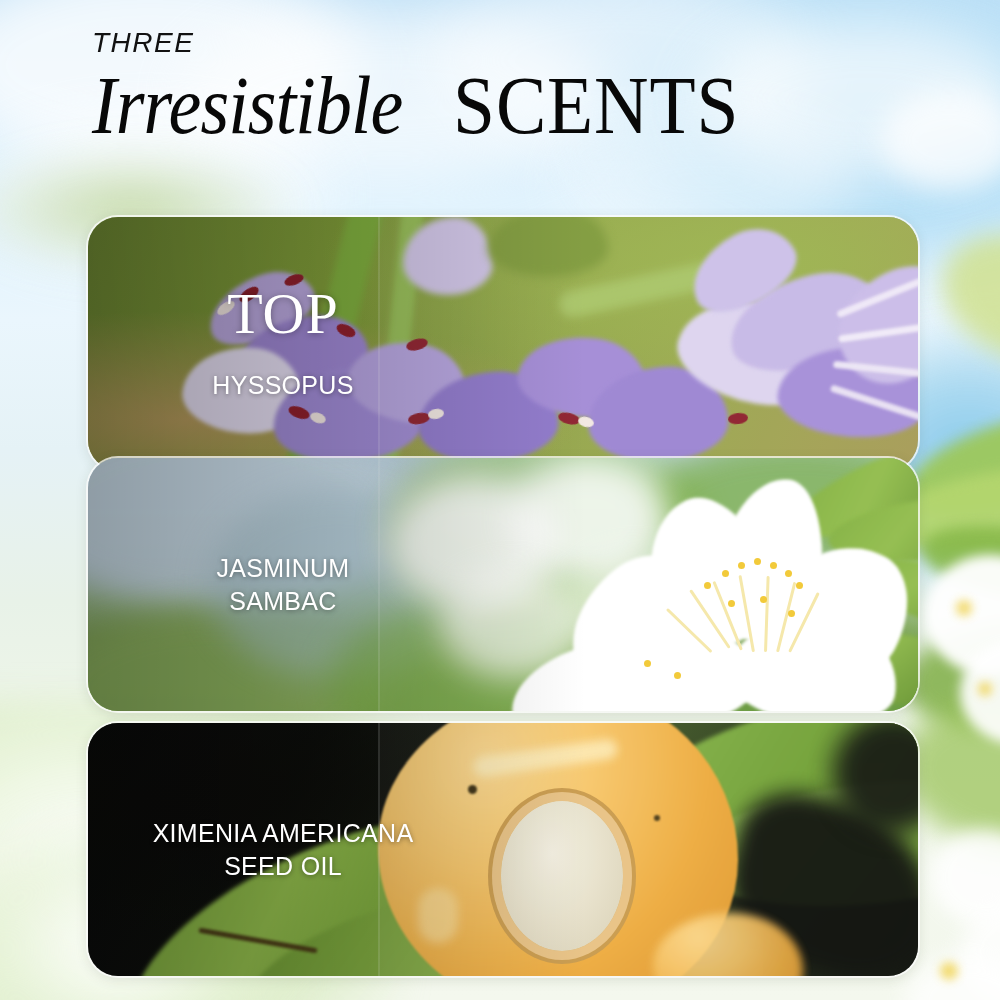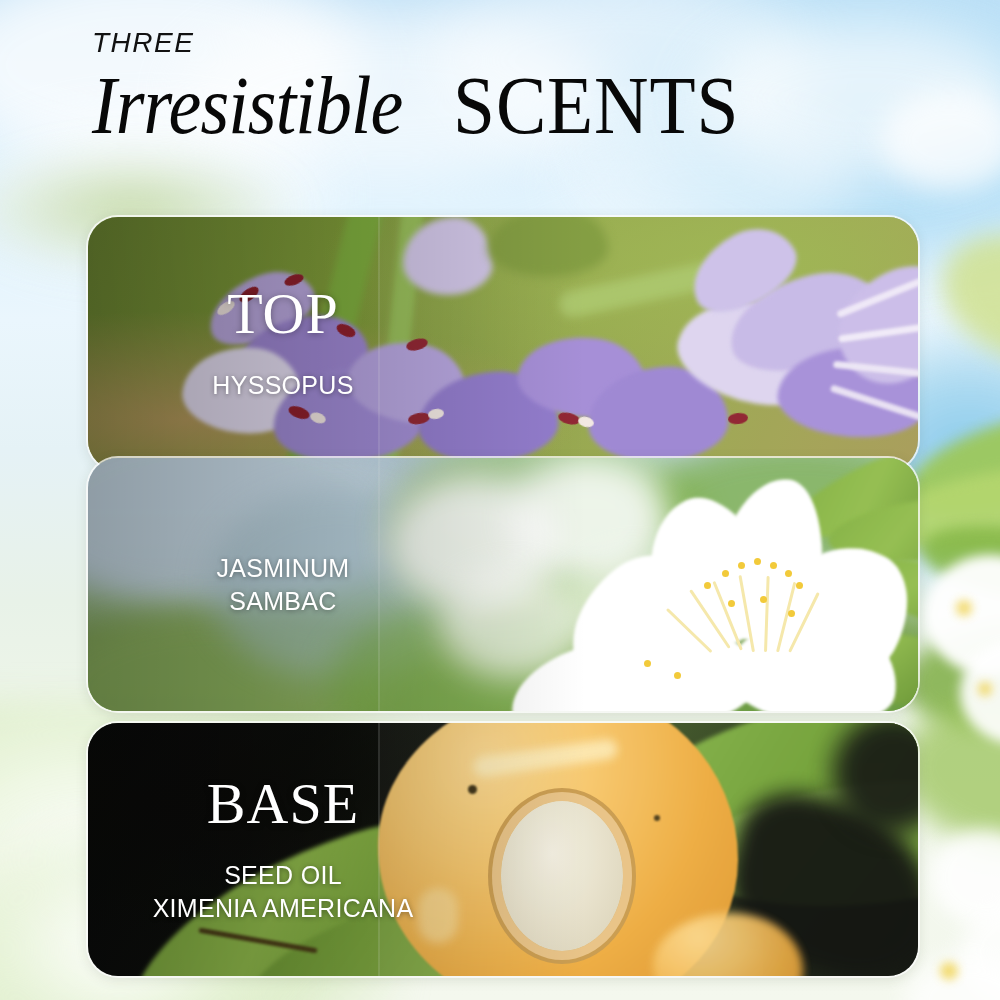--- a/index.html
+++ b/index.html
@@ -384,19 +384,18 @@
     <div style="position:absolute;left:380px;top:62px;width:9px;height:9px;border-radius:50%;background:#3b2f12;filter:blur(1px);"></div>
     <div style="position:absolute;left:566px;top:92px;width:6px;height:6px;border-radius:50%;background:#4a3a16;filter:blur(1px);"></div>
 
     <div style="position:absolute;left:110px;top:215px;width:120px;height:5px;background:#4a3a16;filter:blur(1.5px);transform:rotate(10deg);border-radius:4px;"></div>
 
     <div class="seam-wash"></div>
     <div class="seam"></div>
     <div class="card-overlay"></div>
   </div>
   <div class="card-text" style="left:10px;width:370px;">
-    <div class="note">BASE</div>
     <div class="botanical">
+      <div>XIMENIA AMERICANA</div>
       <div>SEED OIL</div>
-      <div>XIMENIA AMERICANA</div>
     </div>
   </div>
 </div>
 
 </body></html>

